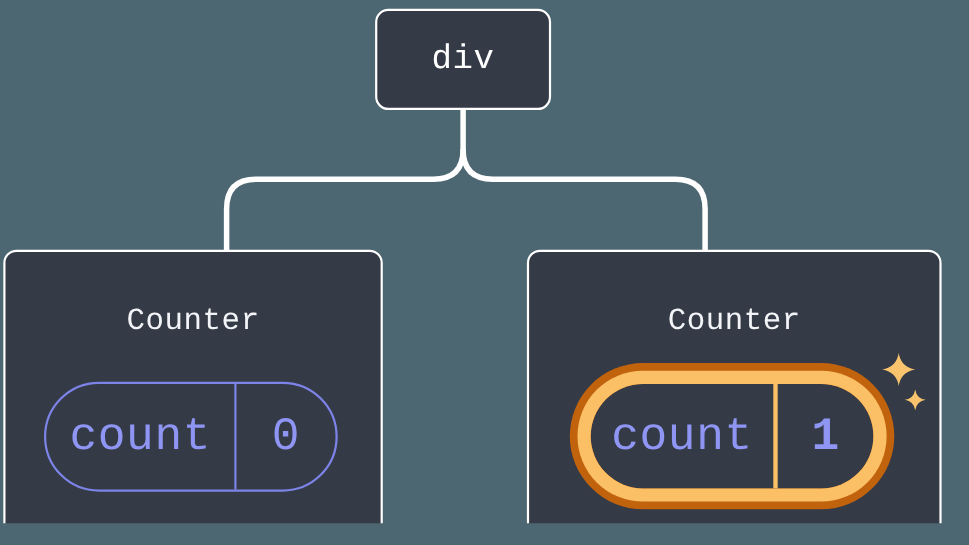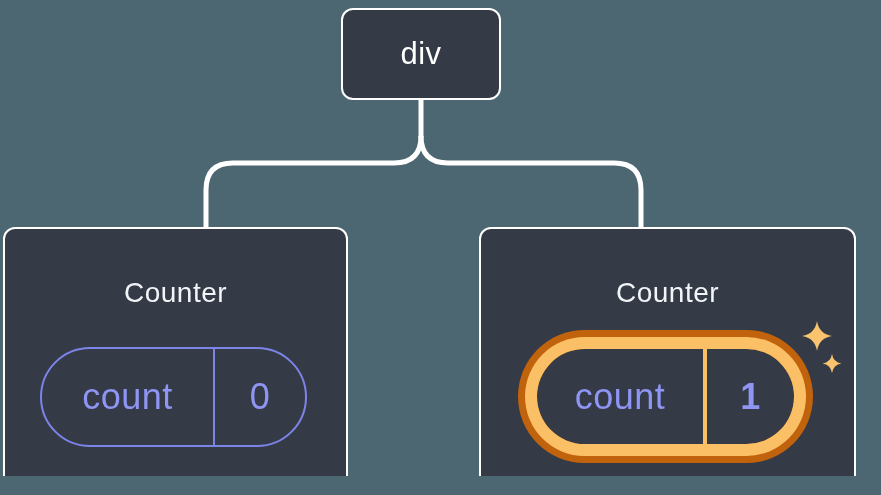--- a/index.html
+++ b/index.html
@@ -10,21 +10,21 @@
     --purple-text:#8F95F3;
     --purple-border:#7D84E8;
     --orange-light:#FBBF65;
     --orange-dark:#C1620D;
     --sparkle:#FAC36E;
   }
   html,body{margin:0;padding:0;background:var(--bg);}
   .stage{
     position:relative;width:881px;height:476px;overflow:hidden;
     background:var(--bg);
-    font-family:Liberation Sans, sans-serif;
+    font-family:Liberation Mono, monospace;
   }
   .connector{position:absolute;left:0;top:0;pointer-events:none;}
   .connector path{stroke:var(--line);stroke-width:5;fill:none;}
 
   .node{
     position:absolute;box-sizing:border-box;
     background:var(--card);
     border:2.5px solid var(--line);
     border-radius:12px;
   }
@@ -51,21 +51,21 @@
   .pill-plain{
     left:35px;top:118px;width:267px;height:100px;
     border:2px solid var(--purple-border);
   }
   .pill-glow{
     left:56px;top:120px;width:257px;height:95px;
     box-shadow:0 0 0 12px var(--orange-light),0 0 0 19px var(--orange-dark);
   }
   .pill .cell{
     display:flex;align-items:center;justify-content:center;
-    font-size:36px;letter-spacing:.5px;color:var(--purple-text);
+    font-size:42px;letter-spacing:.5px;color:var(--purple-text);
   }
   .pill .cell.key{width:171px;}
   .pill-glow .cell.key{width:166px;}
   .pill .cell.value{flex:1;}
   .pill-glow .cell.value{font-weight:700;}
   .divider{width:2px;background:var(--purple-border);}
   .pill-glow .divider{width:4px;background:var(--orange-light);}
 
   .sparkle{position:absolute;}
   .sparkle path{fill:var(--sparkle);}

